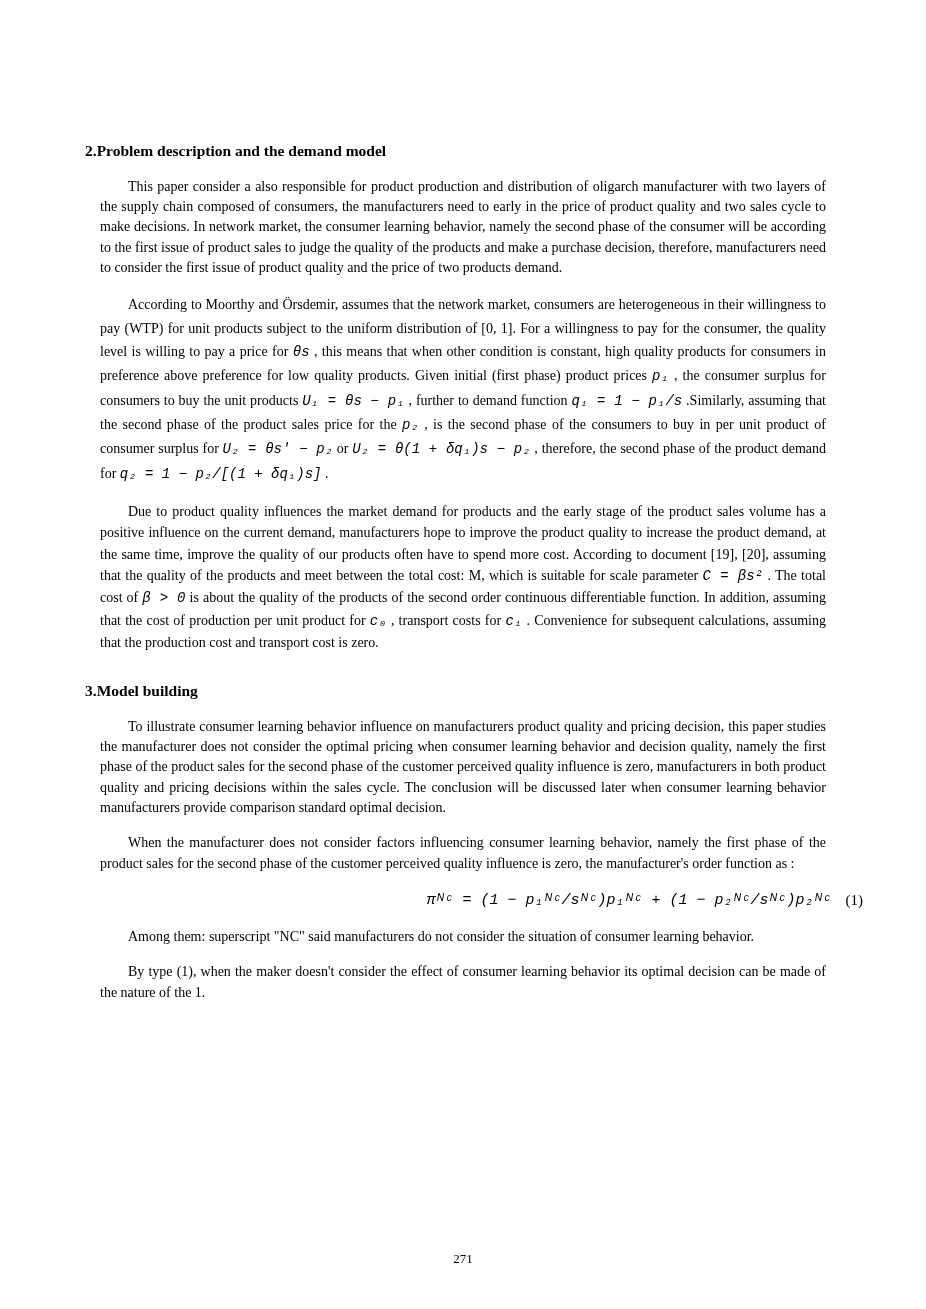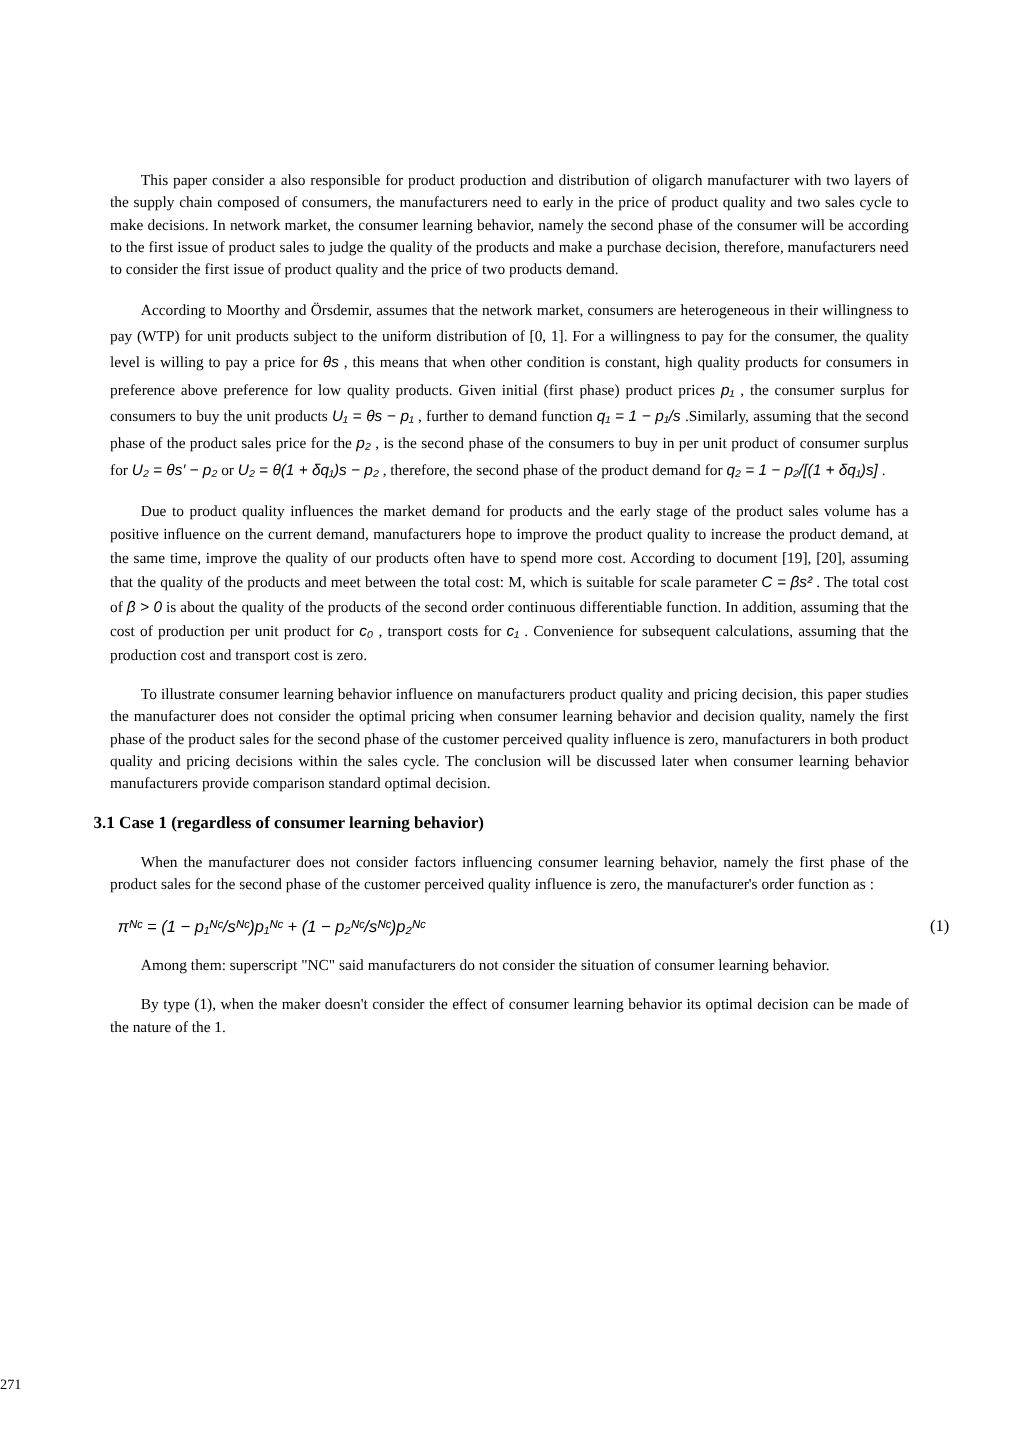--- a/index.html
+++ b/index.html
@@ -41,73 +41,74 @@
     font-size: 14px;
     line-height: 1.45;
     text-align: justify;
     text-indent: 28px;
     margin: 15px;
   }
   p.loose { line-height: 1.67; }
   p.semiloose { line-height: 1.52; }
   .math {
     font-style: italic;
-    font-family: Liberation Sans, sans-serif;
+    font-family: Liberation Mono, monospace;
   }
   .equation {
     display: flex;
-    justify-content: space-between;
+    justify-content: flex-end;
     align-items: center;
     margin: 9px 0 9px 0;
     transform: translateX(22px);
   }
   .eq-lines { text-align: left; }
   .eq-line {
     font-size: 15px;
     line-height: 1.55;
   }
   .eq-number {
     font-size: 15px;
     margin-left: 14px;
     font-style: normal;
   }
   .page-number {
     position: absolute;
     left: 0;
     right: 0;
     bottom: 42px;
-    text-align: left;
+    text-align: center;
     font-size: 13px;
   }
 </style>
 </head>
 <body>
 
 <div class="page">
   <div class="content">
 
+    <h2 class="sec">2.Problem description and the demand model</h2>
 
     <p class="body">
       <span>This paper consider a also responsible for product production and distribution of oligarch manufacturer with two layers of the supply chain composed of consumers, the manufacturers need to early in the price of product quality and two sales cycle to make decisions. In network market, the consumer learning behavior, namely the second phase of the consumer will be according to the first issue of product sales to judge the quality of the products and make a purchase decision, therefore, manufacturers need to consider the first issue of product quality and the price of two products demand.</span>
     </p>
 
     <p class="body loose">
       <span>According to Moorthy and Örsdemir, assumes that the network market, consumers are heterogeneous in their willingness to pay (WTP) for unit products subject to the uniform distribution of [0, 1]. For a willingness to pay for the consumer, the quality level is willing to pay a price for </span><span class="math">θs</span><span> , this means that when other condition is constant, high quality products for consumers in preference above preference for low quality products. Given initial (first phase) product prices </span><span class="math">p₁</span><span> , the consumer surplus for consumers to buy the unit products </span><span class="math">U₁ = θs − p₁</span><span> , further to demand function </span><span class="math">q₁ = 1 − p₁/s</span><span> .Similarly, assuming that the second phase of the product sales price for the </span><span class="math">p₂</span><span> , is the second phase of the consumers to buy in per unit product of consumer surplus for </span><span class="math">U₂ = θs′ − p₂</span><span> or </span><span class="math">U₂ = θ(1 + δq₁)s − p₂</span><span> , therefore, the second phase of the product demand for </span><span class="math">q₂ = 1 − p₂/[(1 + δq₁)s]</span><span> .</span>
     </p>
 
     <p class="body semiloose">
       <span>Due to product quality influences the market demand for products and the early stage of the product sales volume has a positive influence on the current demand, manufacturers hope to improve the product quality to increase the product demand, at the same time, improve the quality of our products often have to spend more cost. According to document [19], [20], assuming that the quality of the products and meet between the total cost: M, which is suitable for scale parameter </span><span class="math">C = βs²</span><span> . The total cost of </span><span class="math">β &gt; 0</span><span> is about the quality of the products of the second order continuous differentiable function. In addition, assuming that the cost of production per unit product for </span><span class="math">c₀</span><span> , transport costs for </span><span class="math">c₁</span><span> . Convenience for subsequent calculations, assuming that the production cost and transport cost is zero.</span>
     </p>
 
+    <h2 class="sec sec-later">3.Model building</h2>
 
     <p class="body">
       <span>To illustrate consumer learning behavior influence on manufacturers product quality and pricing decision, this paper studies the manufacturer does not consider the optimal pricing when consumer learning behavior and decision quality, namely the first phase of the product sales for the second phase of the customer perceived quality influence is zero, manufacturers in both product quality and pricing decisions within the sales cycle. The conclusion will be discussed later when consumer learning behavior manufacturers provide comparison standard optimal decision.</span>
     </p>
 
-    <h3 class="subsec">3.1 Case 1 (regardless of consumer learning behavior)</h3>
 
     <p class="body">
       <span>When the manufacturer does not consider factors influencing consumer learning behavior, namely the first phase of the product sales for the second phase of the customer perceived quality influence is zero, the manufacturer's order function as :</span>
     </p>
 
     <div class="equation">
       <div class="eq-lines">
         <div class="eq-line math">πᴺᶜ = (1 − p₁ᴺᶜ/sᴺᶜ)p₁ᴺᶜ + (1 − p₂ᴺᶜ/sᴺᶜ)p₂ᴺᶜ</div>
       </div>
       <div class="eq-number">(1)</div>

